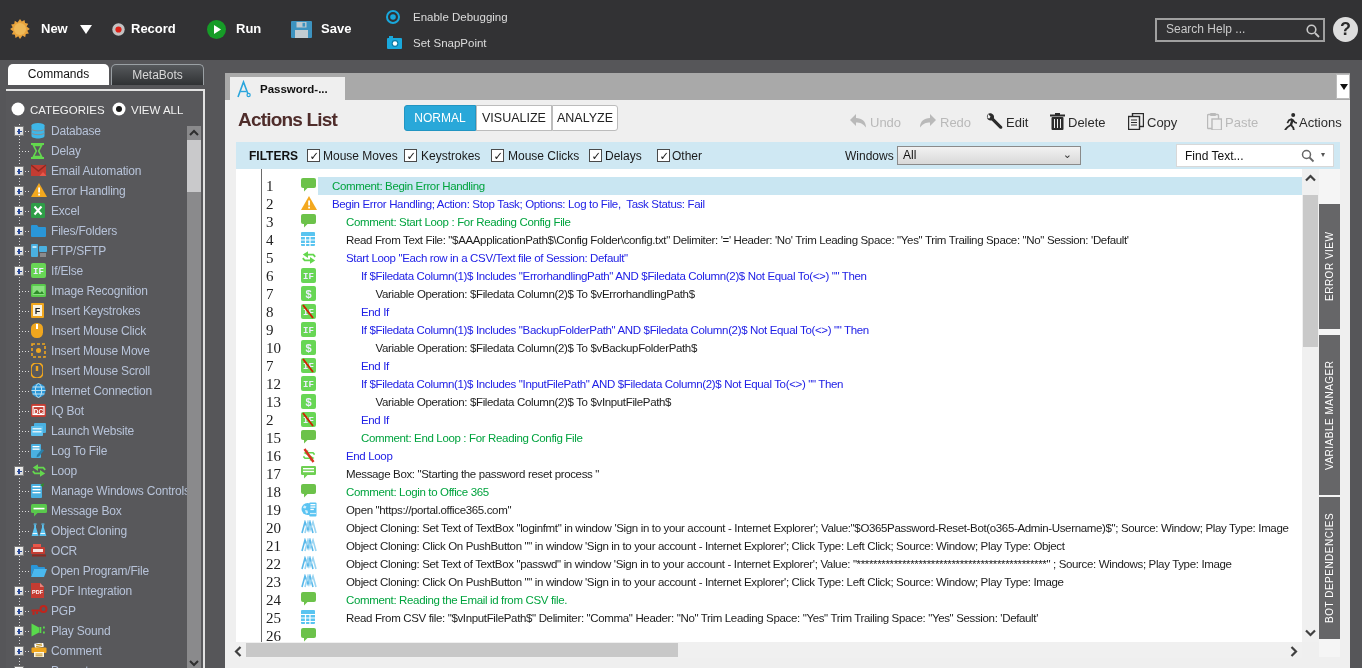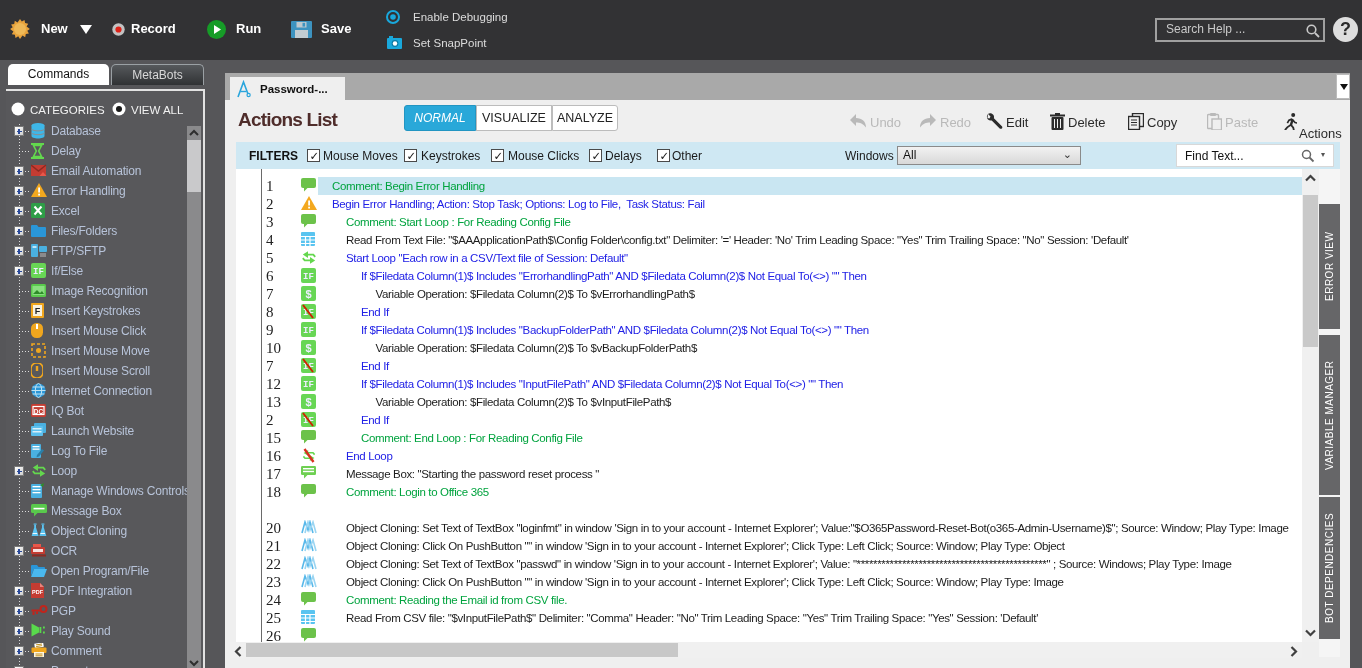--- a/index.html
+++ b/index.html
@@ -404,21 +404,21 @@
         <path d="M4.5 11.5h6" stroke="#2aa5dc" stroke-width="1.4"></path>
         <circle cx="12.6" cy="15" r="1.6" fill="none" stroke="#2aa5dc" stroke-width="1.2"></circle>
       </svg>
     <div class="abs" style="left:30px;top:6px;font-size:11.5px;font-weight:bold;color:#111">Password-...</div>
   </div>
   <div class="abs" style="left:1111px;top:1px;width:14px;height:25px;background:#fff;border:1px solid #bbb;">
       <div class="abs" style="left:3px;top:9px;width:0;height:0;border-left:4px solid transparent;border-right:4px solid transparent;border-top:6px solid #111"></div>
     </div>
   <div id="hdr">
     <div class="abs" style="left:13px;top:9px;font-size:19px;font-weight:bold;color:#4f2d2b;letter-spacing:-0.8px">Actions List</div>
-    <div class="abs" style="left:179px;top:5px;width:72px;height:26px;background:#29a8d9;border:1px solid #2295c2;border-radius:3px 0 0 3px;color:#fff;font-size:12px;text-align:center;line-height:25px;font-style:italic;">NORMAL</div>
+    <div class="abs" style="left:179px;top:5px;width:72px;height:26px;background:#29a8d9;border:1px solid #2295c2;border-radius:3px 0 0 3px;color:#fff;font-size:12px;text-align:center;line-height:25px;">NORMAL</div>
     <div class="abs" style="left:251px;top:5px;width:76px;height:26px;background:#fff;border:1px solid #bcbcbc;color:#222;font-size:12.5px;text-align:center;line-height:25px;">VISUALIZE</div>
     <div class="abs" style="left:327px;top:5px;width:66px;height:26px;background:#fff;border:1px solid #bcbcbc;border-radius:0 3px 3px 0;color:#222;font-size:12.5px;text-align:center;line-height:25px;">ANALYZE</div>
   <div class="abs" style="left:623px;top:13px"><svg width="20" height="16" viewBox="0 0 20 16">
           <path d="M8 1L2 7l6 6V9.5c4 0 7 1 10 5 0-6-4-9.5-10-9.5z" fill="#b9b9b9"></path>
         </svg></div>
       <div class="tool dis" style="left:645px;top:15px">Undo</div>
       <div class="abs" style="left:693px;top:13px"><svg width="20" height="16" viewBox="0 0 20 16">
           <path d="M12 1l6 6-6 6V9.5c-4 0-7 1-10 5 0-6 4-9.5 10-9.5z" fill="#b9b9b9"></path>
         </svg></div>
       <div class="tool dis" style="left:715px;top:15px">Redo</div>
@@ -442,21 +442,21 @@
       <div class="abs" style="left:982px;top:13px"><svg width="15" height="17" viewBox="0 0 15 17">
           <rect x="0.5" y="1.5" width="11" height="14" rx="1" fill="none" stroke="#b9b9b9" stroke-width="1.4"></rect>
           <rect x="3" y="0" width="6" height="3" rx="1" fill="#b9b9b9"></rect>
           <rect x="5" y="6" width="9.5" height="11" fill="#efefef" stroke="#b9b9b9" stroke-width="1.4"></rect>
         </svg></div>
       <div class="tool dis" style="left:1000px;top:15px">Paste</div>
       <div class="abs" style="left:1058px;top:13px"><svg width="14" height="17" viewBox="0 0 14 17">
           <circle cx="10.2" cy="2.1" r="2" fill="#2b2b2b"></circle>
           <path d="M8.6 5.2L5.4 6.6 3.6 9.8l1.5.7 1.4-2.4 1.6-.6-1.3 4-3.2 2.3-2.4 2.8 1.6.9 2.3-2.7 2.6-1.7 1.7 2 .8 3.2 1.7-.4-.8-3.6-1.9-2.4 1-3.1 1.4 1.5 2.9.6.3-1.5-2.5-.6-1.7-2.3z" fill="#2b2b2b"></path>
         </svg></div>
-      <div class="tool" style="left:1074px;top:26px">Actions</div>
+      <div class="tool" style="left:1074px;top:15px">Actions</div>
     </div>
   <div id="filters">
     <div class="abs" style="left:13px;top:7px;font-size:12px;font-weight:bold;color:#111">FILTERS</div>
   <div class="cb" style="left:71px;top:7px"></div>
       <div class="cblbl" style="left:87px;top:7px">Mouse Moves</div>
       <div class="cb" style="left:168px;top:7px"></div>
       <div class="cblbl" style="left:185px;top:7px">Keystrokes</div>
       <div class="cb" style="left:255px;top:7px"></div>
       <div class="cblbl" style="left:272px;top:7px">Mouse Clicks</div>
       <div class="cb" style="left:353px;top:7px"></div>
@@ -625,20 +625,35 @@
         <div class="rtext black" style="left:110px">Message Box: "Starting the password reset process "</div>
       </div>
       <div class="row" style="top:314px">
         <div class="rnum">18</div>
         <div class="ricon"><svg width="15" height="14" viewBox="0 0 15 14">
             <rect width="15" height="10" rx="2" fill="#6cc24a"></rect>
             <path d="M3 9.5v4l4-4z" fill="#6cc24a"></path>
           </svg></div>
         <div class="rtext green" style="left:110px">Comment: Login to Office 365</div>
       </div>
+      <div class="row" style="top:332px">
+        <div class="rnum">19</div>
+        <div class="ricon"><svg width="16" height="15" viewBox="0 0 16 15">
+            <path d="M6.5 1a6 6 0 0 0 0 12 6 6 0 0 0 2.5-.55V1.55A6 6 0 0 0 6.5 1z" fill="#5bc4f2"></path>
+            <path d="M3 3.5l2.5 1-1 2-2.5-.5zM4 8l2.5.5.5 2.5-2 .5z" fill="#fff" opacity="0.75"></path>
+            <rect x="8.2" y="0.5" width="7.3" height="14" rx="1" fill="#5bc4f2"></rect>
+            <rect x="9.4" y="2" width="5" height="1.3" fill="#fff"></rect>
+            <rect x="9.4" y="4.4" width="5" height="1.3" fill="#fff"></rect>
+            <rect x="9.4" y="6.8" width="3.4" height="1.3" fill="#fff"></rect>
+            <circle cx="10" cy="11.5" r="0.8" fill="#fff"></circle>
+            <circle cx="12" cy="11.5" r="0.8" fill="#fff"></circle>
+            <circle cx="14" cy="11.5" r="0.8" fill="#fff"></circle>
+          </svg></div>
+        <div class="rtext black" style="left:110px">Open "https://portal.office365.com"</div>
+      </div>
       <div class="row" style="top:350px">
         <div class="rnum">20</div>
         <div class="ricon"><svg width="16" height="14" viewBox="0 0 16 14">
             <path d="M1 13L4 2l3 8 2-8 3 11" fill="none" stroke="#57b8ea" stroke-width="1.6"></path>
             <path d="M4 13l3-11 2 8 3-8 3 11" fill="none" stroke="#9ad5f2" stroke-width="1.6"></path>
           </svg></div>
         <div class="rtext black" style="left:110px">Object Cloning: Set Text of TextBox "loginfmt" in window 'Sign in to your account - Internet Explorer'; Value:"$O365Password-Reset-Bot(o365-Admin-Username)$"; Source: Window; Play Type: Image</div>
       </div>
       <div class="row" style="top:368px">
         <div class="rnum">21</div>

